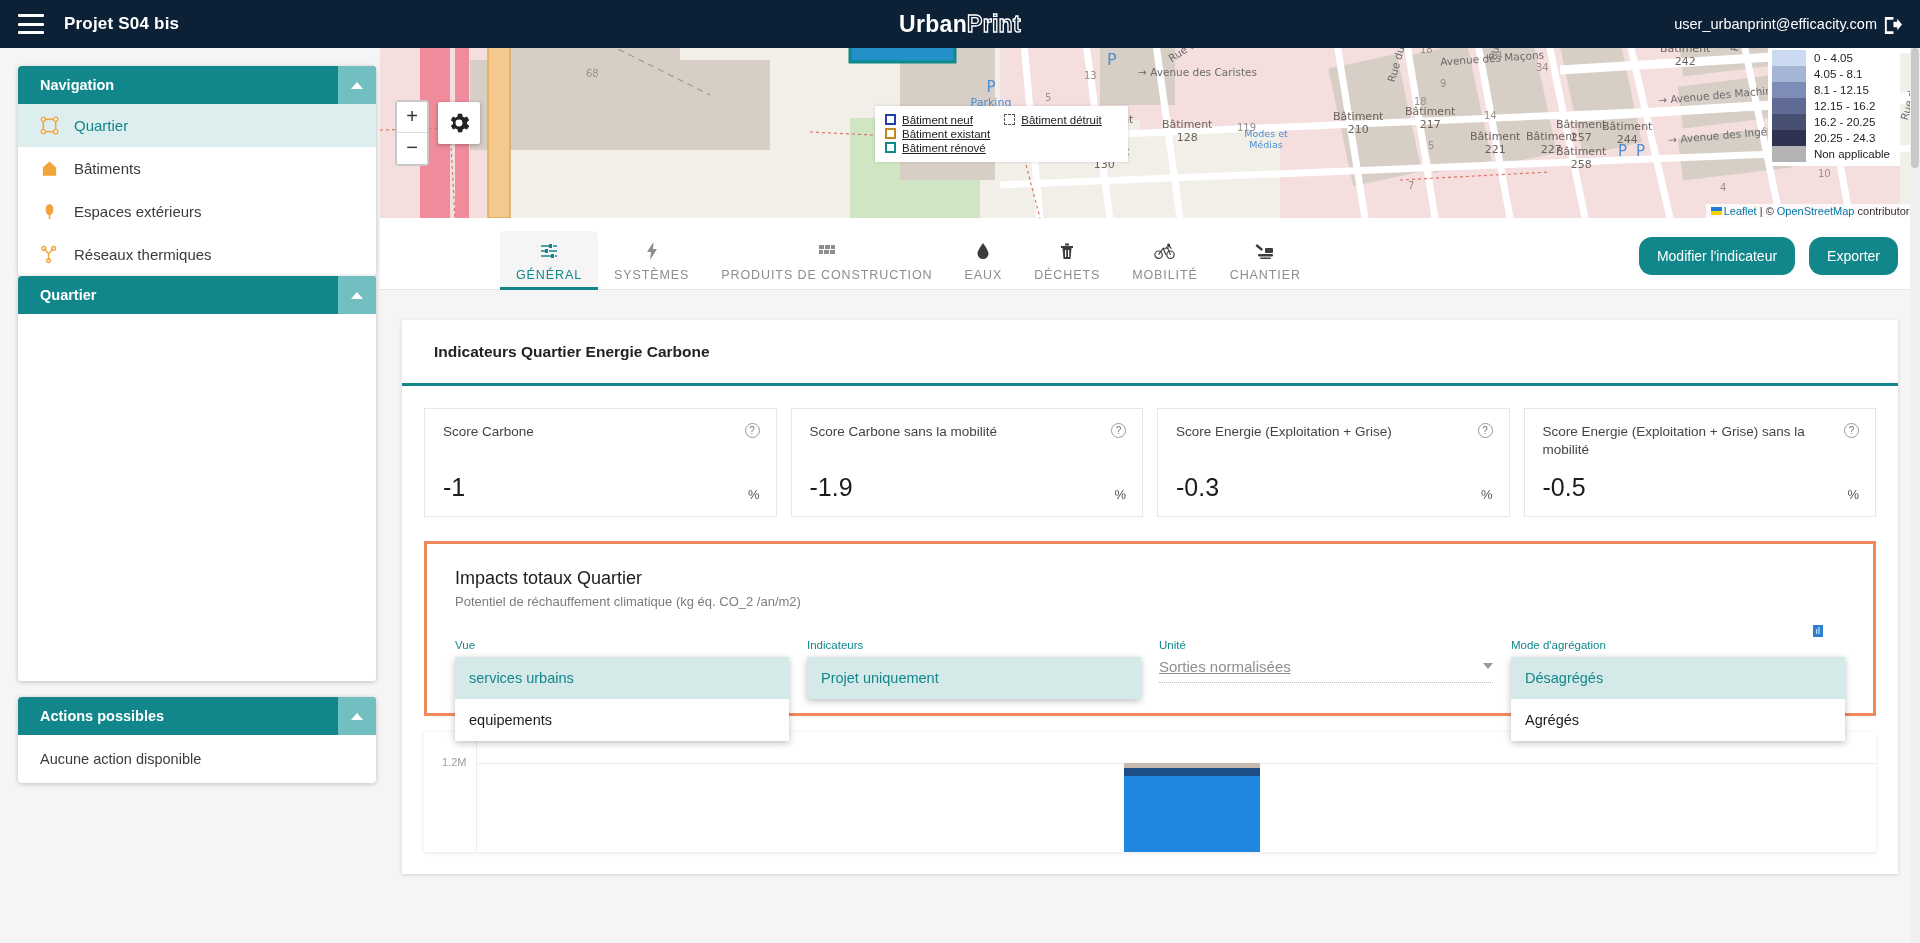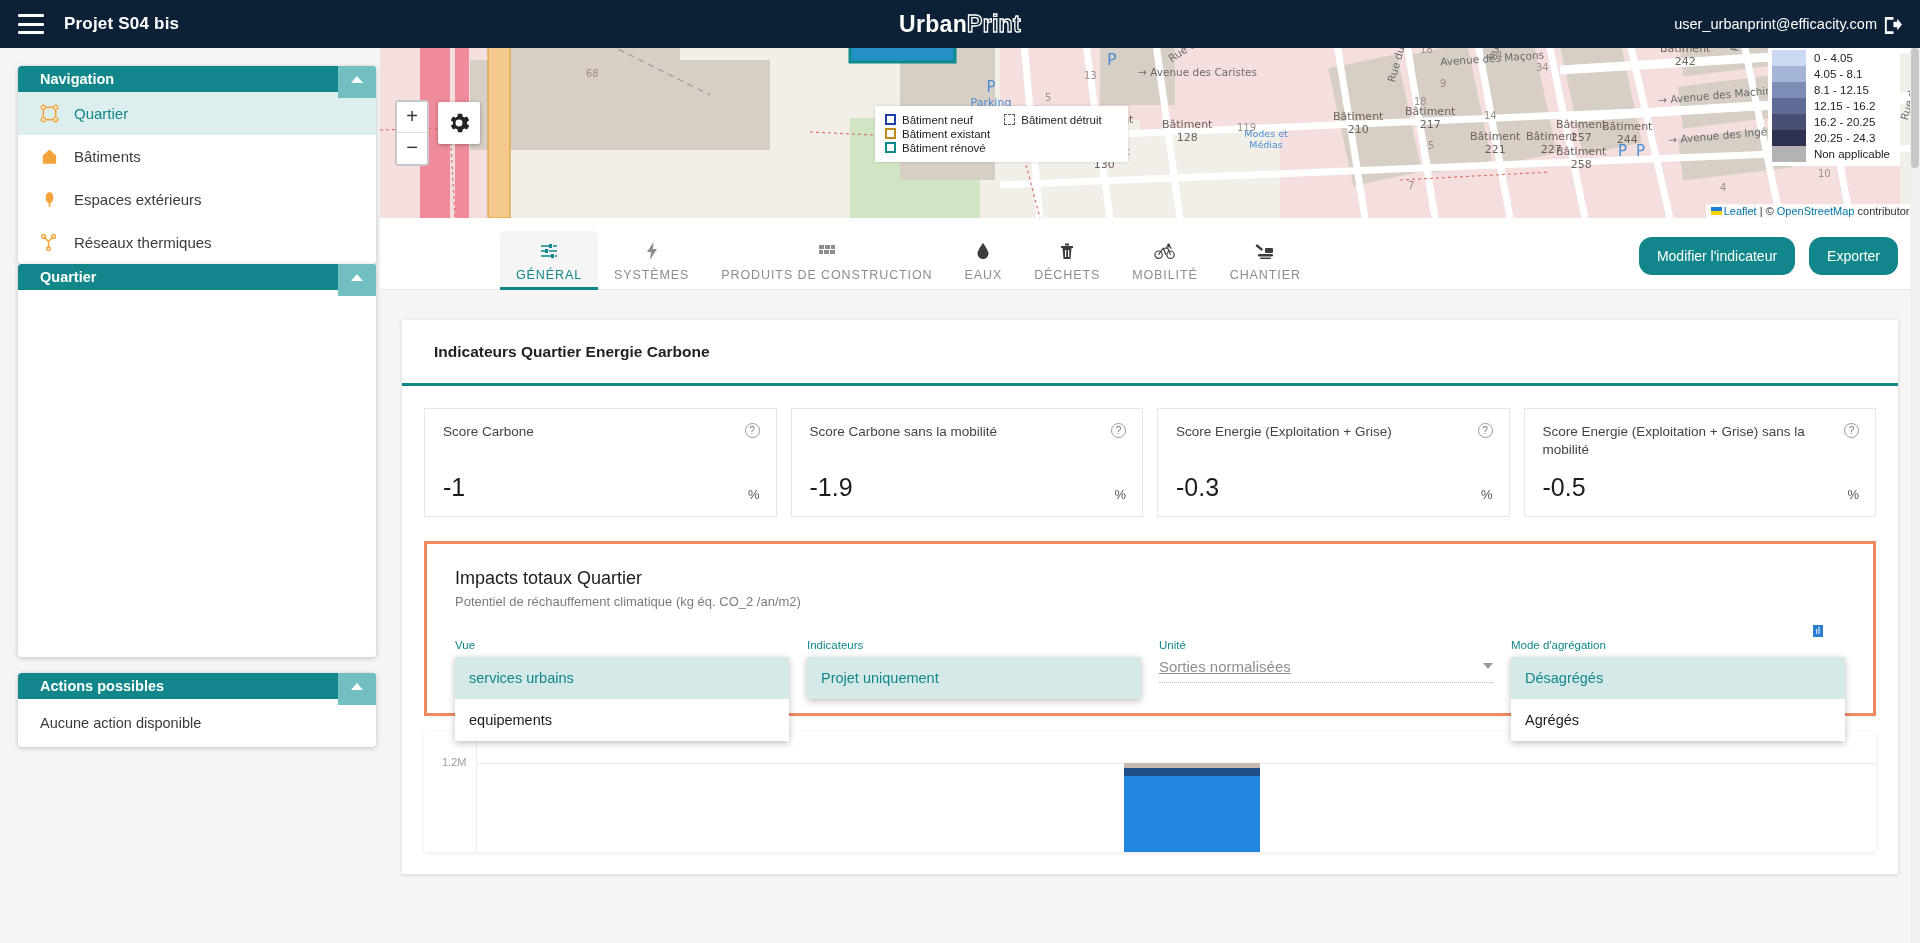--- a/index.html
+++ b/index.html
@@ -82,21 +82,21 @@
     border-radius: 2px; box-shadow: 0 1px 4px rgba(0,0,0,.3);
     display: flex; align-items: center; justify-content: center;
     z-index: 22; cursor: pointer;
   }
   #bldg-legend {
     position: absolute; left: 495px; top: 106px;
     background: #fff; padding: 7px 12px 7px 10px;
     font-size: 11.5px; color: #222; z-index: 22;
     box-shadow: 0 0 3px rgba(0,0,0,.15);
   }
-  #bldg-legend table { border-collapse: collapse; }
+  #bldg-legend table { border-collapse: collapse; text-decoration: underline; }
   #bldg-legend td { padding: 1px 14px 1px 0; vertical-align: middle; white-space: nowrap; }
   .sw { display: inline-block; width: 11px; height: 11px; margin-right: 6px; vertical-align: -1px; background: #fff; }
   .sw-neuf { border: 2px solid #1f3faa; }
   .sw-exist { border: 2px solid #c08a1e; }
   .sw-reno { border: 2px solid #0d8a8a; }
   .sw-detr { border: 1.5px dashed #555; }
 
   
   #map-legend {
     position: absolute; right: 20px; top: 46px;
@@ -134,21 +134,21 @@
     width: 358px; z-index: 40;
   }
   .panel {
     background: #fff; border-radius: 4px;
     box-shadow: 0 1px 5px rgba(0,0,0,.22);
     overflow: hidden; margin-bottom: 0;
   }
   .panel-header {
     display: flex; align-items: center;
     background: #12878b; color: #fff;
-    height: 26px; font-size: 14.5px; font-weight: bold;
+    height: 38px; font-size: 14.5px; font-weight: bold;
     padding-left: 22px;
   }
   .panel-header .ptitle { flex: 1; }
   .panel-header .collapse-btn {
     width: 38px; height: 38px; background: #72bfc1;
     display: flex; align-items: center; justify-content: center;
     cursor: pointer;
   }
   .caret-up {
     width: 0; height: 0;

